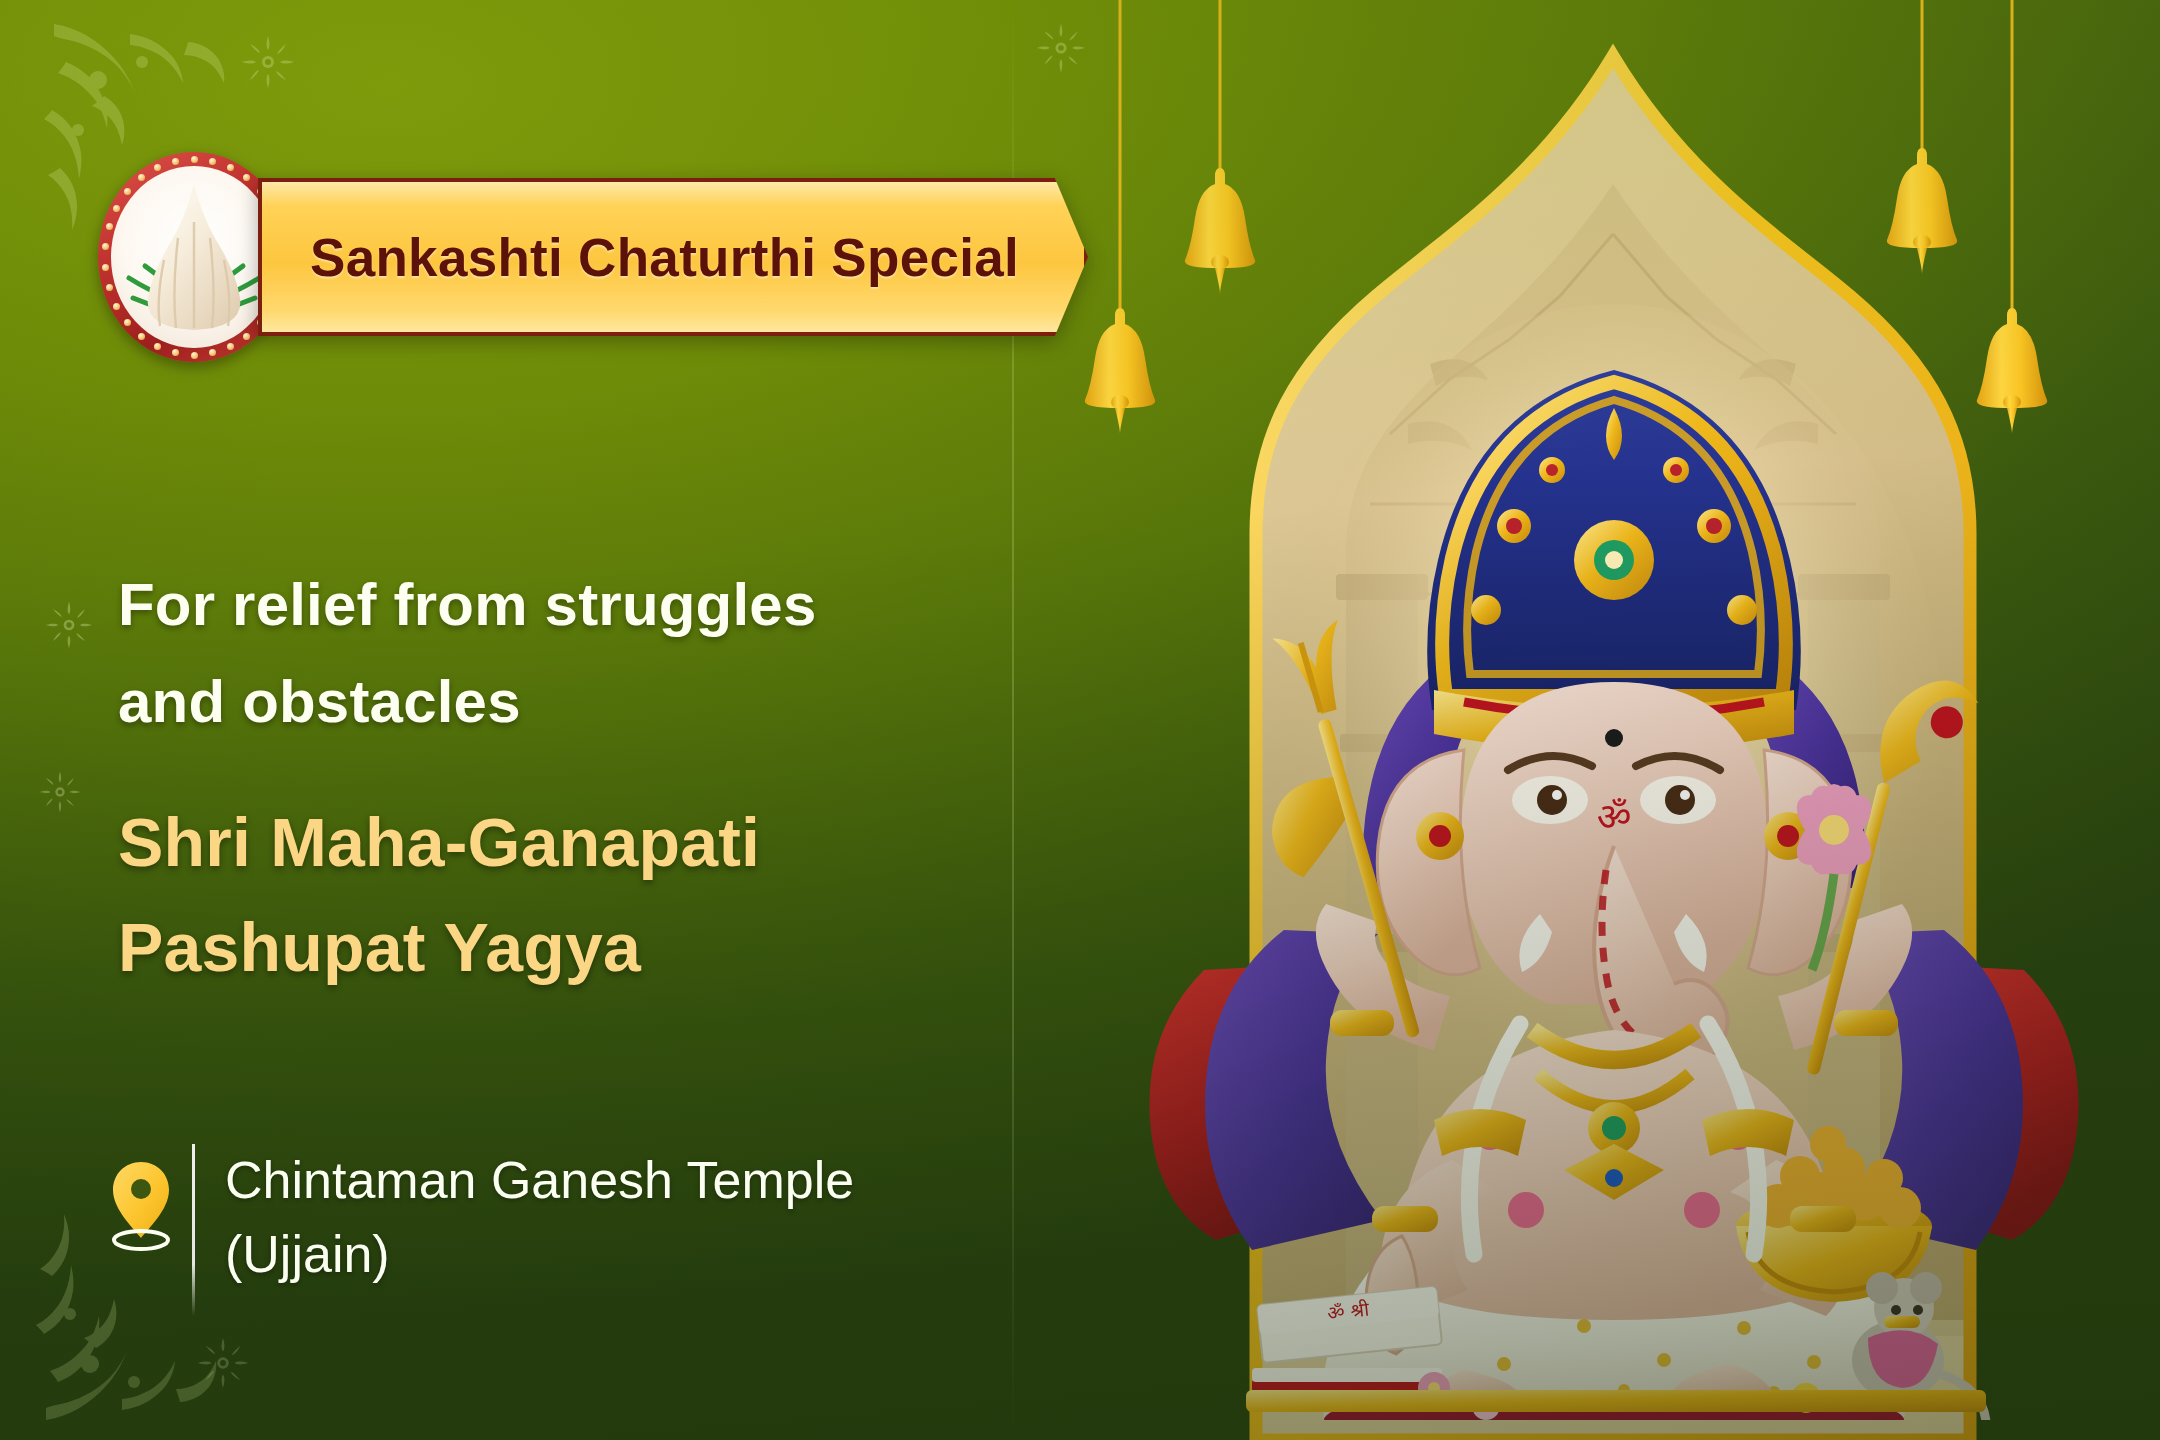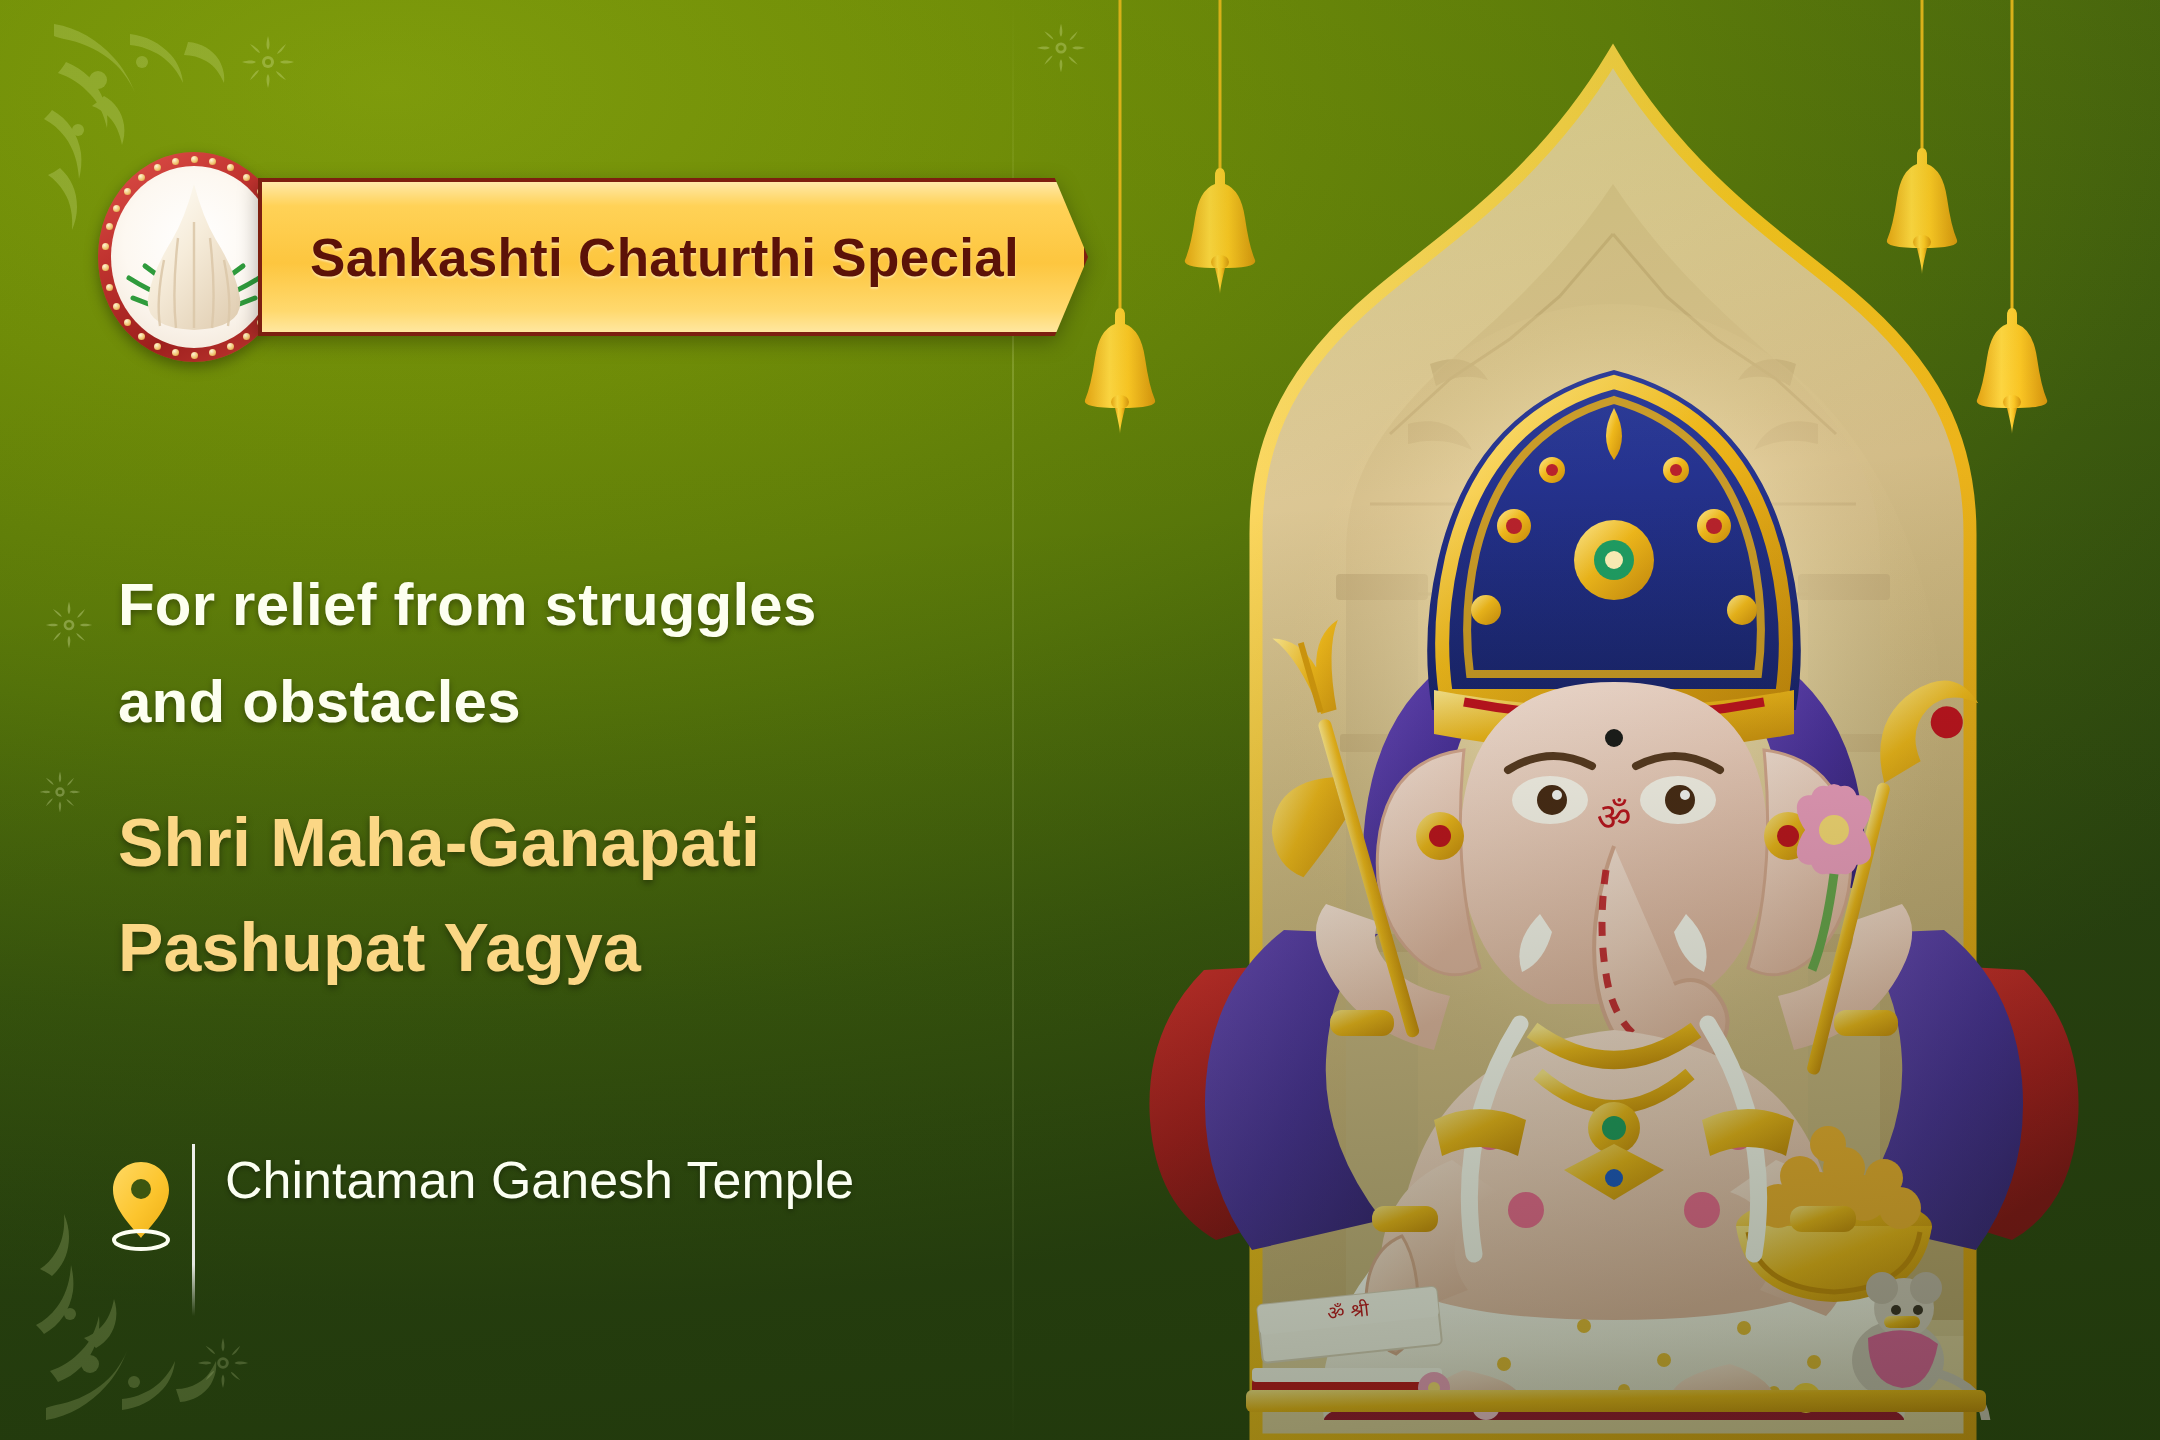--- a/index.html
+++ b/index.html
@@ -619,16 +619,17 @@
           <stop offset="100%" stop-color="#edad13"></stop>
         </linearGradient>
       </defs>
       <path d="M33 2 C17 2 5 14 5 30 c0 20 22 40 28 48 6-8 28-28 28-48 0-16-12-28-28-28z" fill="url(#pinG)"></path>
       <circle cx="33" cy="29" r="10" fill="#3d5610"></circle>
       <ellipse cx="33" cy="80" rx="27" ry="9" fill="none" stroke="#fdfff2" stroke-width="4"></ellipse>
     </svg>
     <div id="locdivider"></div>
     <div id="loctext">
       <div>Chintaman Ganesh Temple</div>
+      <div>(Ujjain)</div>
     </div>
   </div>
 
 </div>
 
 </body></html>

